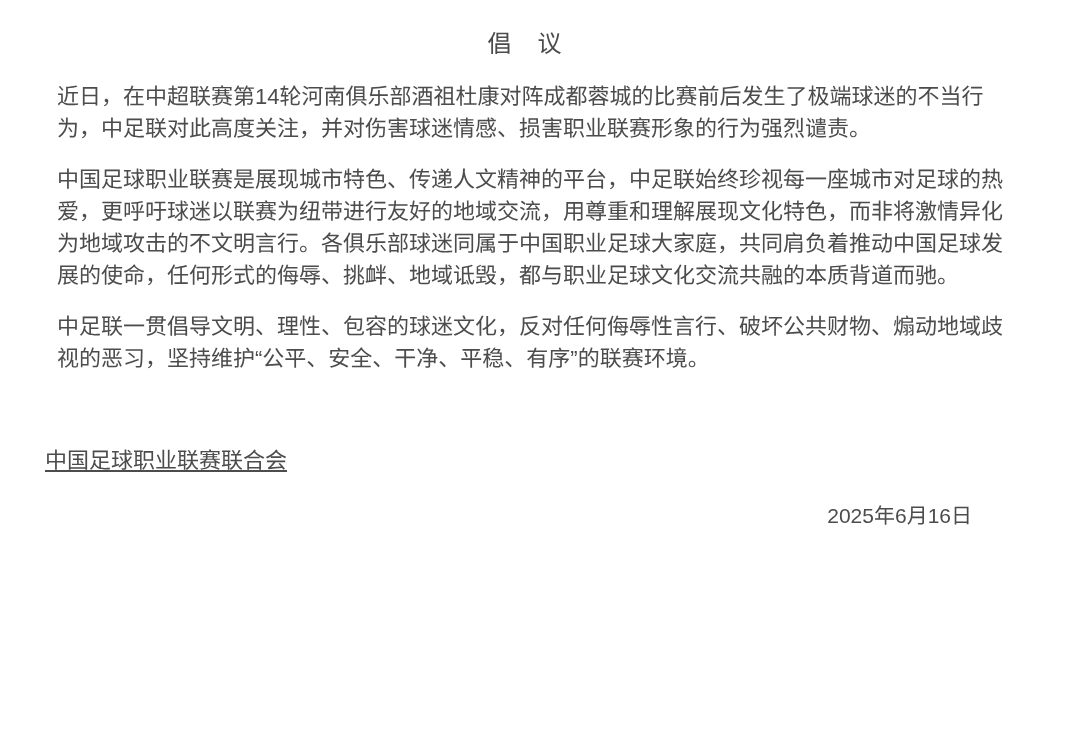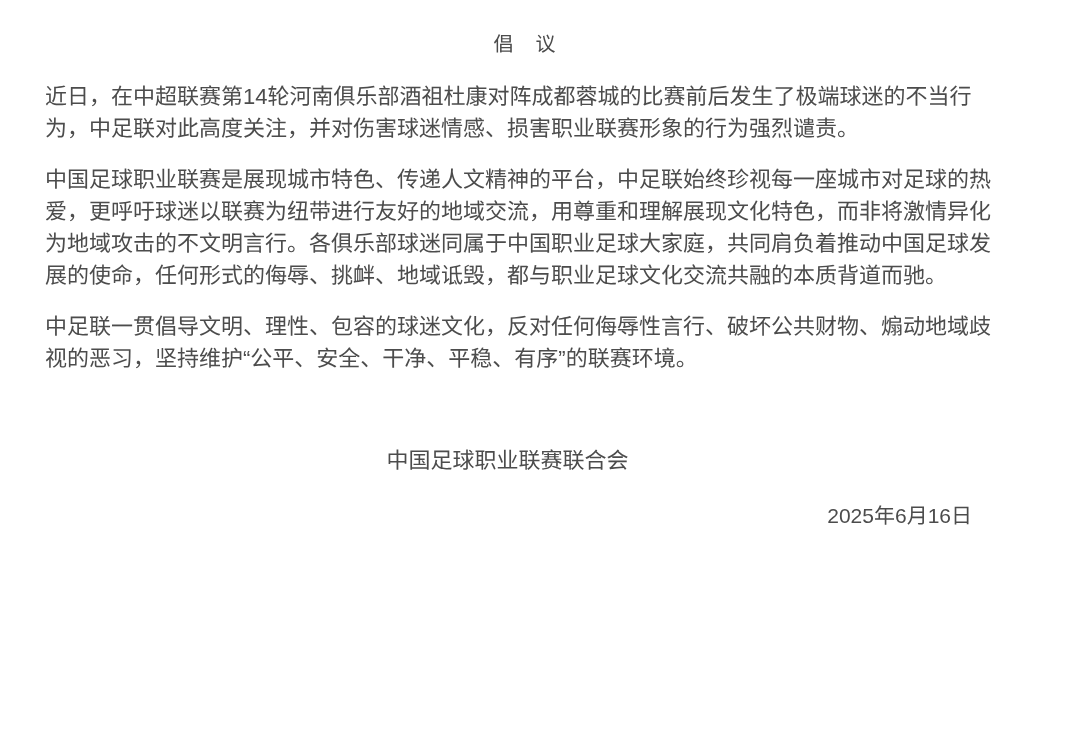--- a/index.html
+++ b/index.html
@@ -12,45 +12,46 @@
   .page {
     width: 1080px;
     height: 745px;
     background: #ffffff;
     box-sizing: border-box;
     padding: 28px 60px 0 45px;
     overflow: hidden;
     color: #4c4c4c;
   }
   .doc-title {
-    font-size: 20px;
+    font-size: 24px;
     font-weight: 400;
     line-height: 32px;
     text-align: center;
     color: #4c4c4c;
     margin: 0 15px 21px 0;
     letter-spacing: 1px;
   }
   .doc-body p {
     width: 960px;
     font-size: 22px;
     line-height: 32px;
-    margin: 0 0 19px 0;
+    margin: 0 0 19px 12px;
     text-align: left;
     word-break: break-all;
     overflow-wrap: break-word;
   }
   .doc-signature {
     width: 960px;
-    text-align: center;
+    text-align: left;
     font-size: 22px;
     line-height: 32px;
     margin-top: 70px;
     padding-right: 35px;
     box-sizing: border-box;
+    text-decoration: underline;
   }
   .doc-date {
     width: 960px;
     text-align: right;
     font-size: 21px;
     line-height: 32px;
     margin-top: 23px;
     padding-right: 33px;
     box-sizing: border-box;
   }

